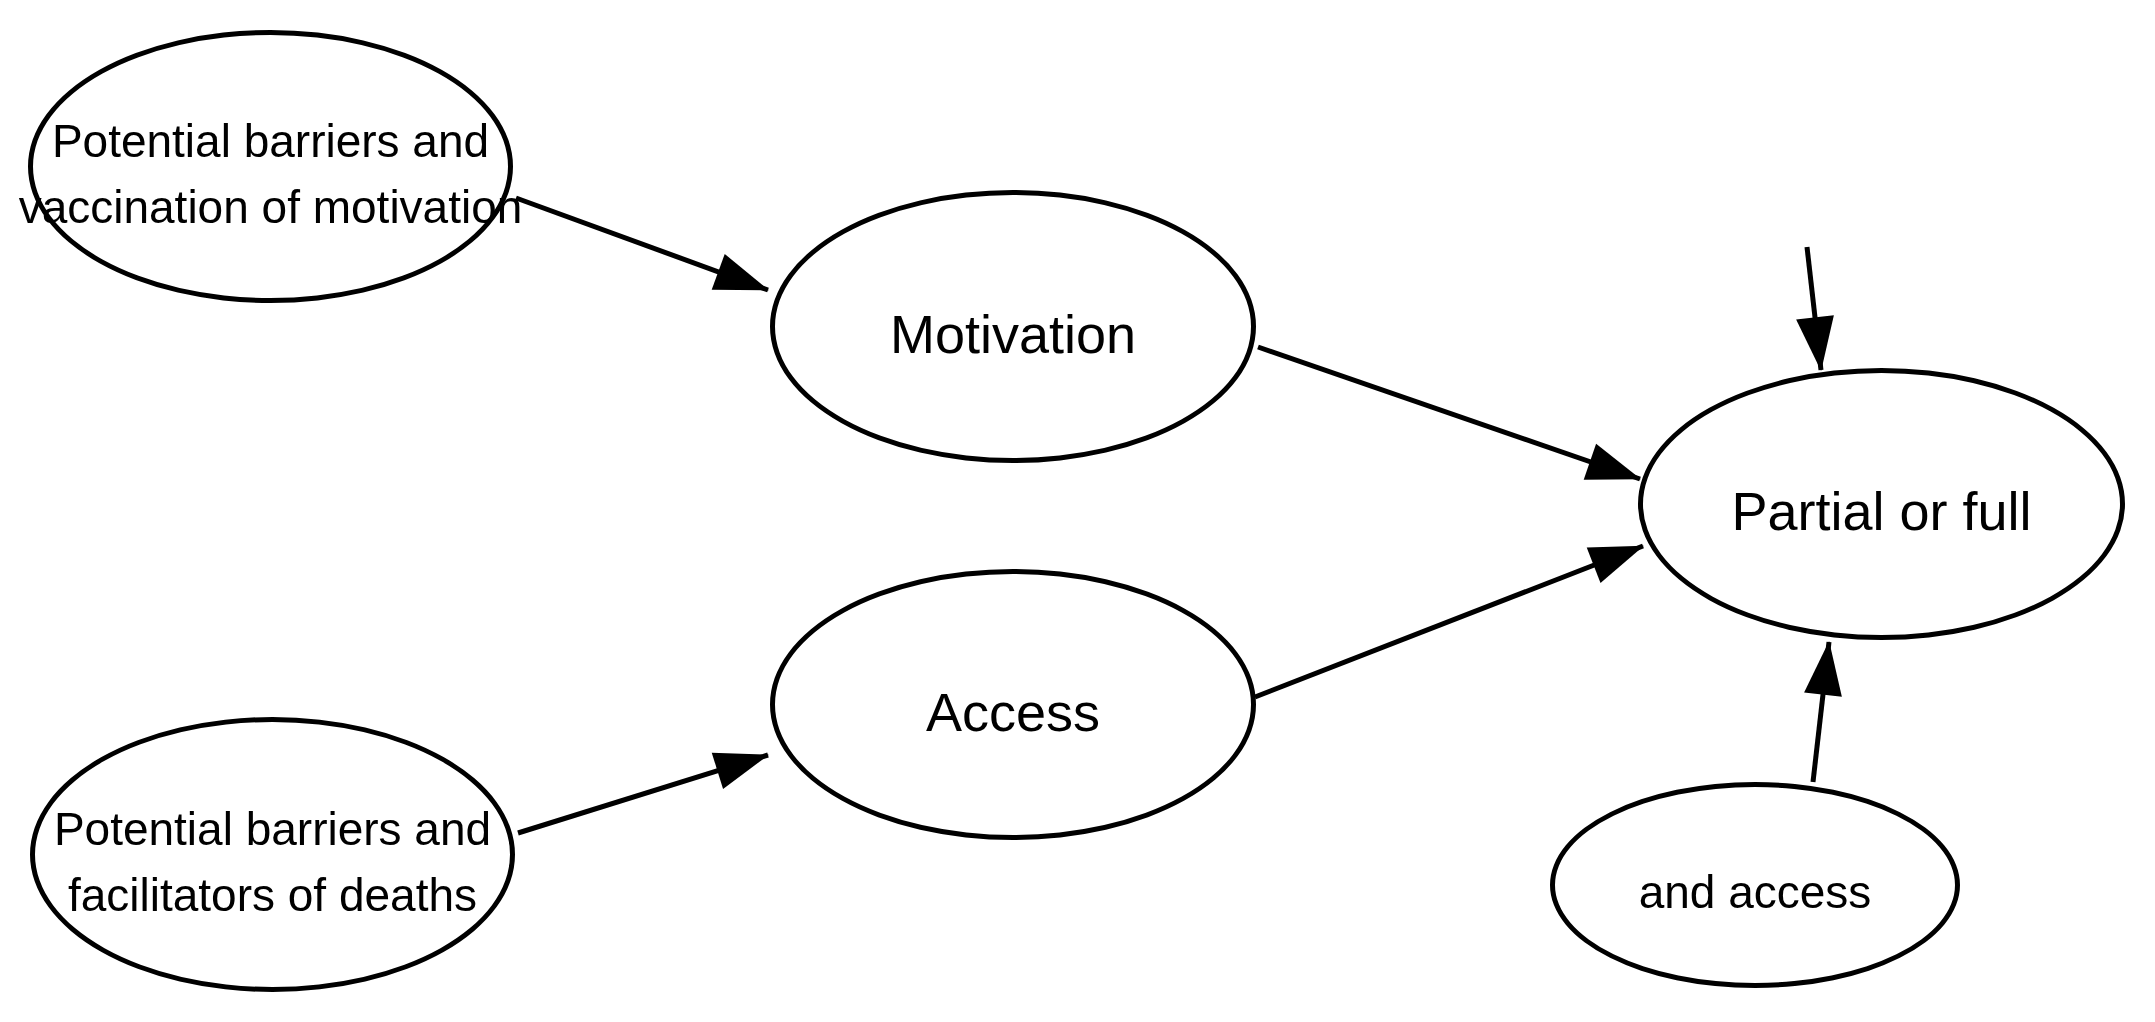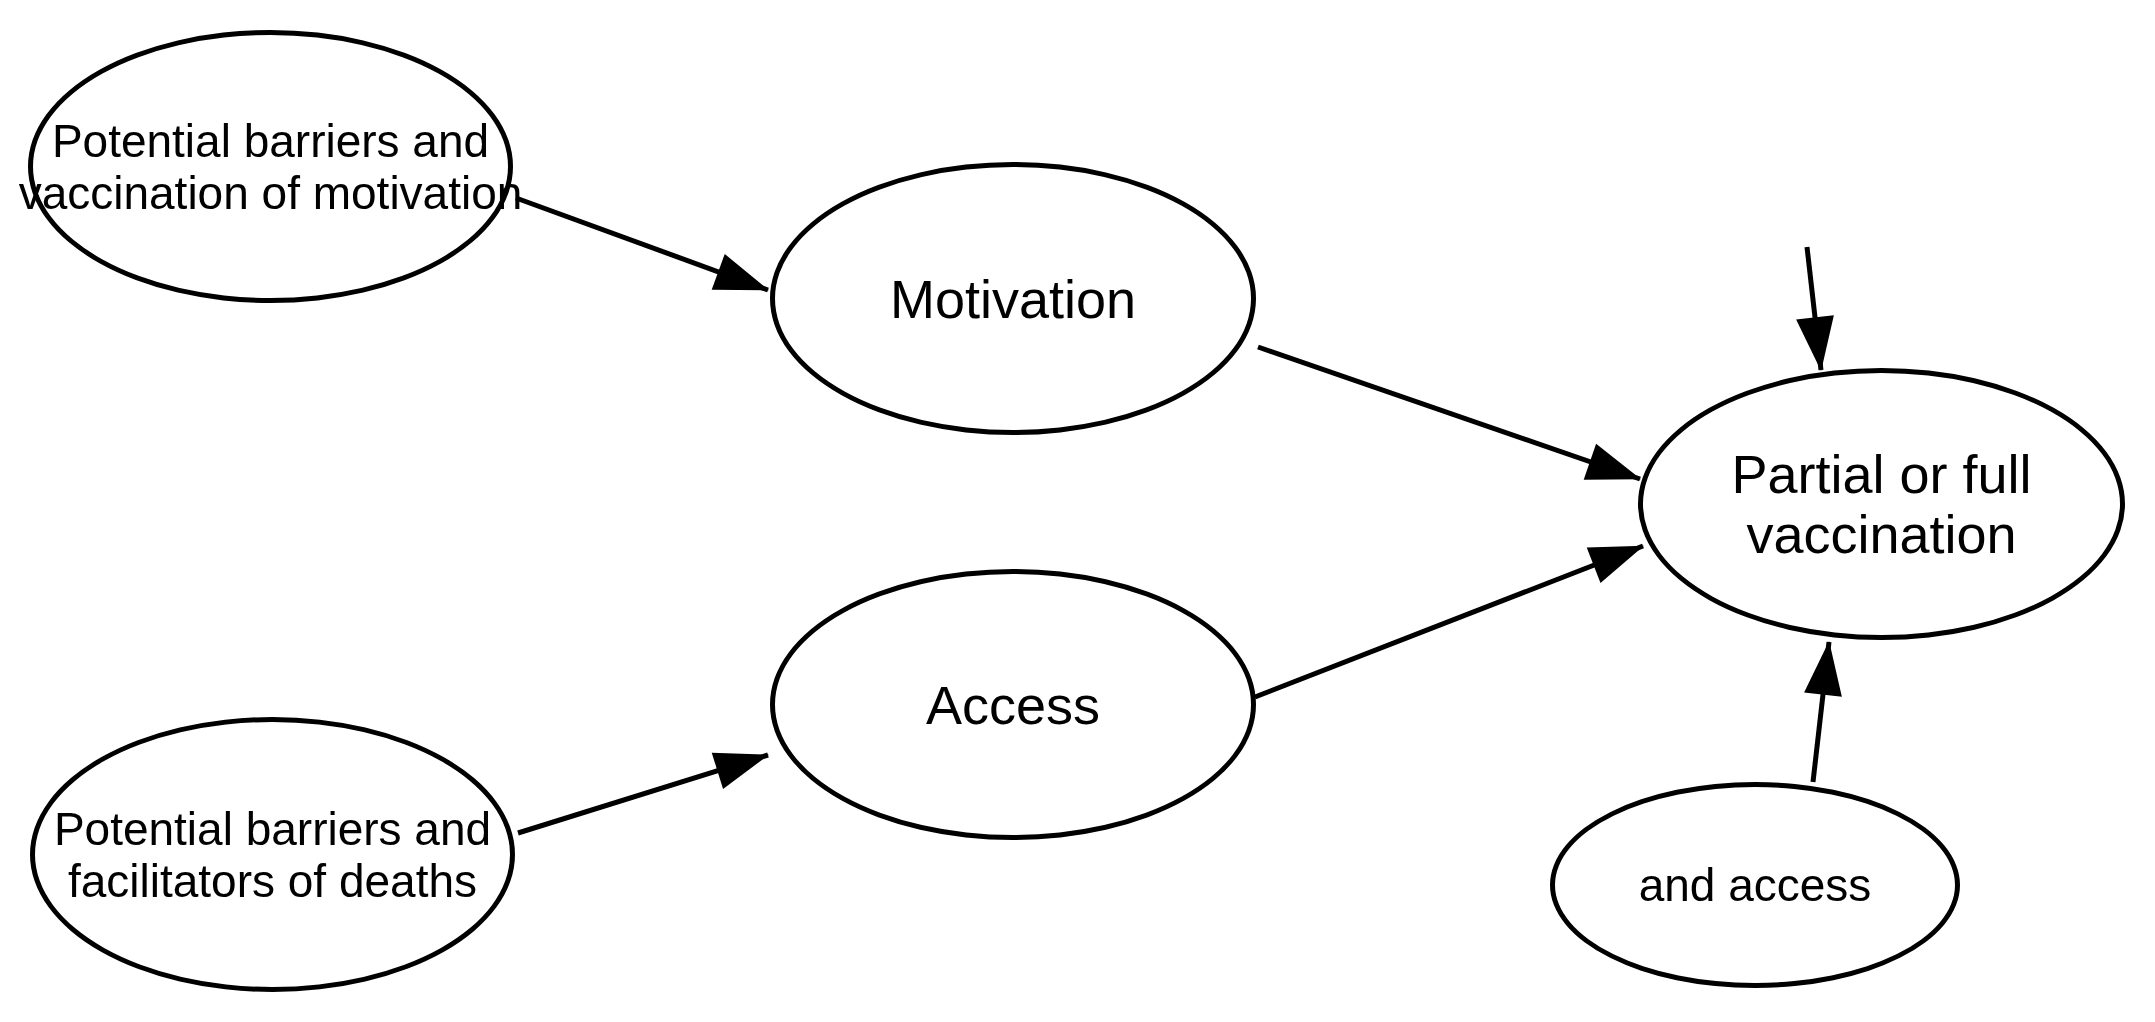--- a/index.html
+++ b/index.html
@@ -29,32 +29,32 @@
     box-sizing: border-box;
     border: 5px solid #000000;
     border-radius: 50%;
     background: #ffffff;
     display: flex;
     align-items: center;
     justify-content: center;
     text-align: center;
   }
   .node-label { white-space: nowrap; }
-  .node-label .ln { display: block; }
+  .node-label .ln { display: block; margin-top: 14px; }
   .label-small {
     font-size: 46px;
     line-height: 52px;
   }
   .label-big {
     font-size: 54px;
     line-height: 60px;
   }
   
   .n-bm  { left: 28px;   top: 30px;  width: 485px; height: 273px; }
-  .n-mot { left: 770px;  top: 162px; width: 486px; height: 273px; }
+  .n-mot { left: 770px;  top: 190px; width: 486px; height: 273px; }
   .n-soc { left: 1550px; top: 35px;  width: 413px; height: 212px; }
   .n-vac { left: 1638px; top: 368px; width: 487px; height: 272px; }
   .n-acc { left: 770px;  top: 569px; width: 486px; height: 271px; }
   .n-ba  { left: 30px;   top: 717px; width: 485px; height: 275px; }
   .n-cov { left: 1550px; top: 782px; width: 410px; height: 206px; }
 </style>
 </head>
 <body>
 
 <div class="canvas">
@@ -83,21 +83,20 @@
   <div class="node n-mot">
     <div class="node-label label-big">
       <span class="ln">Motivation</span>
     </div>
   </div>
 
 
   <div class="node n-vac">
     <div class="node-label label-big">
       <span class="ln">Partial or full</span>
-      <span class="ln">vaccination</span>
     </div>
   </div>
 
   <div class="node n-acc">
     <div class="node-label label-big">
       <span class="ln">Access</span>
     </div>
   </div>
 
   <div class="node n-ba">

